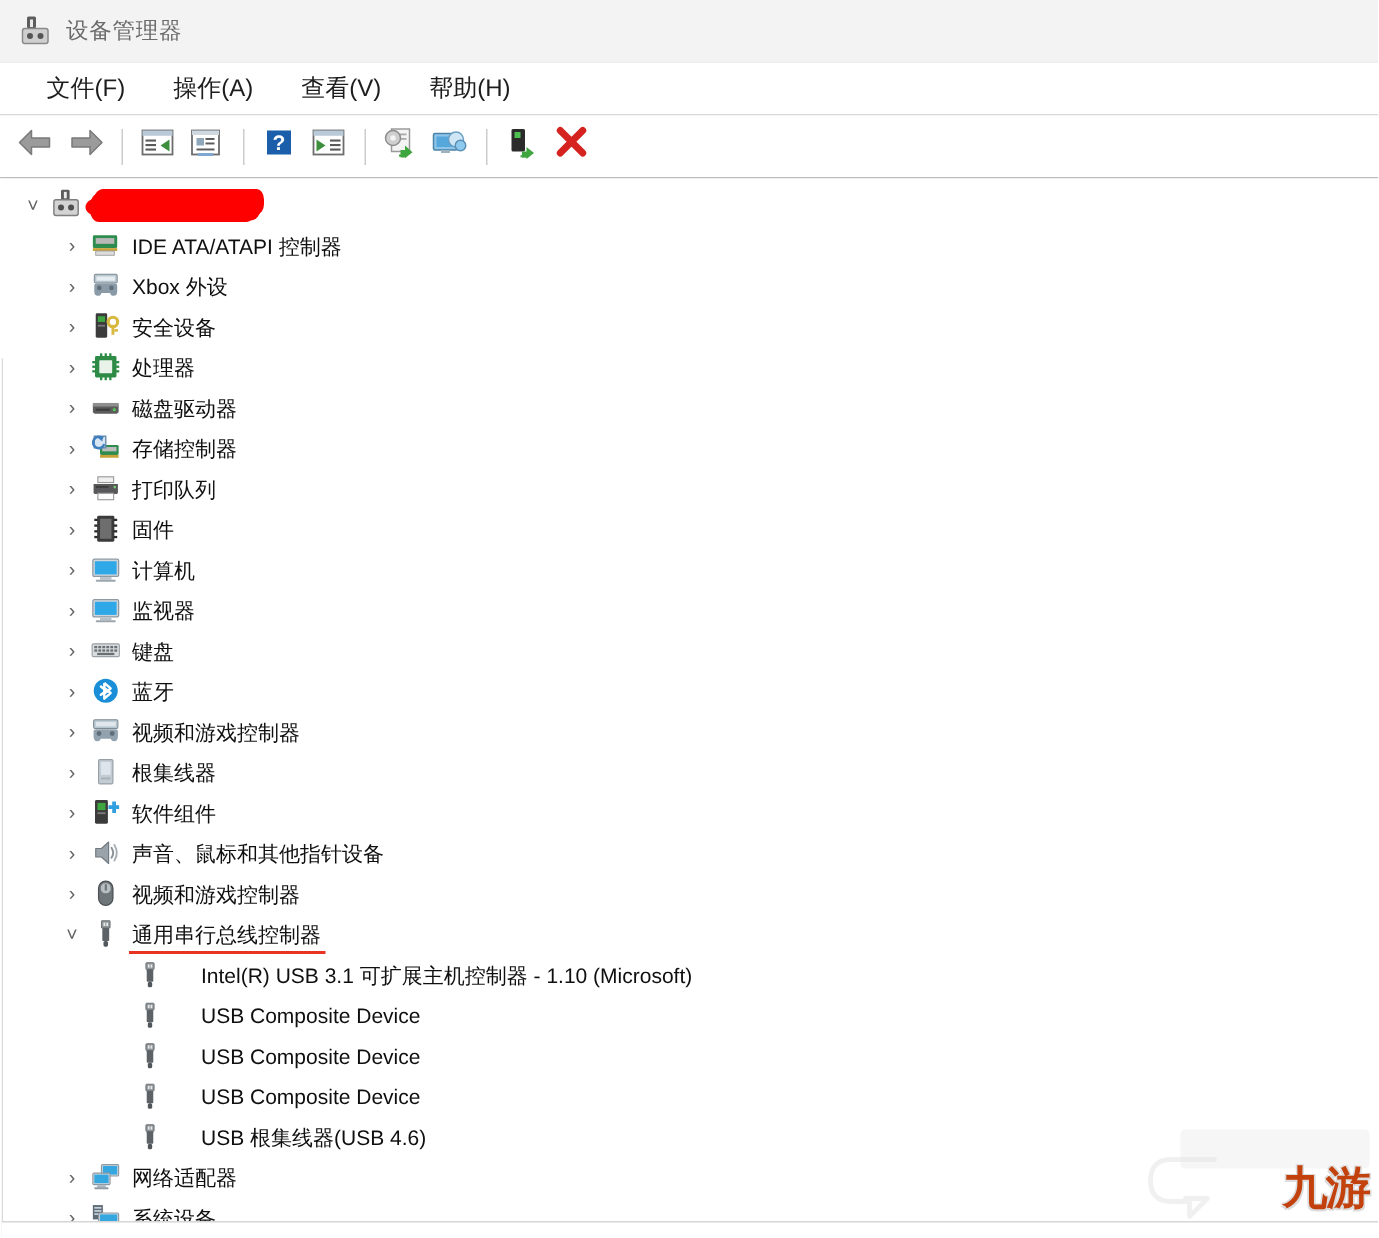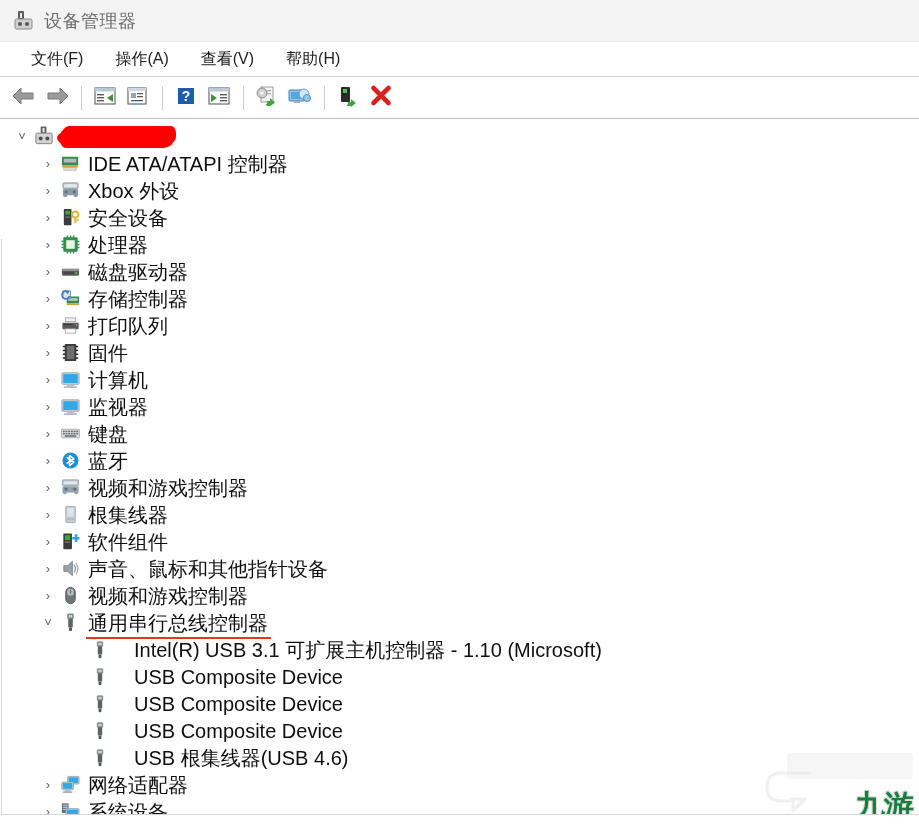--- a/index.html
+++ b/index.html
@@ -30,21 +30,21 @@
     box-sizing: border-box;
     border-bottom: 1px solid #eeeeee;
   }
   .titlebar .tb-icon {
     width: 22px;
     height: 22px;
     margin-right: 8px;
     flex: 0 0 auto;
   }
   .titlebar .tb-text {
-    font-size: 18px;
+    font-size: 15px;
     color: #6b6b6b;
     letter-spacing: 0.5px;
   }
 
   
   .menubar {
     height: 35px;
     background: #ffffff;
     display: flex;
     align-items: center;
@@ -120,21 +120,21 @@
   .row-icon {
     width: 22px;
     height: 22px;
     flex: 0 0 auto;
     margin-right: 7px;
     display: flex;
     align-items: center;
     justify-content: center;
   }
   .row-label {
-    font-size: 20px;
+    font-size: 14px;
     color: #0f0f0f;
     line-height: 1;
     position: relative;
   }
   .lvl0 { padding-left: 10px; }
   .lvl1 { padding-left: 36px; }
   .lvl2 { padding-left: 88px; gap: 14px; }
   .lvl2 .row-icon { margin-right: 9px; }
 
   
@@ -186,24 +186,24 @@
     bottom: 46px;
     width: 126px;
     height: 26px;
     background: #f5f5f5;
     border-radius: 3px;
     opacity: 0.85;
   }
   .wm-text {
     position: absolute;
     right: 6px;
-    bottom: 4px;
+    bottom: 17px;
     font-size: 30px;
     font-weight: bold;
-    color: #15803d;
+    color: #c2410c;
     text-shadow:
       -1px -1px 0 #dcdcdc,
        1px -1px 0 #dcdcdc,
       -1px  1px 0 #dcdcdc,
        1px  1px 0 #dcdcdc;
     letter-spacing: -1px;
     line-height: 1;
   }
   .bottom-edge {
     position: absolute;

